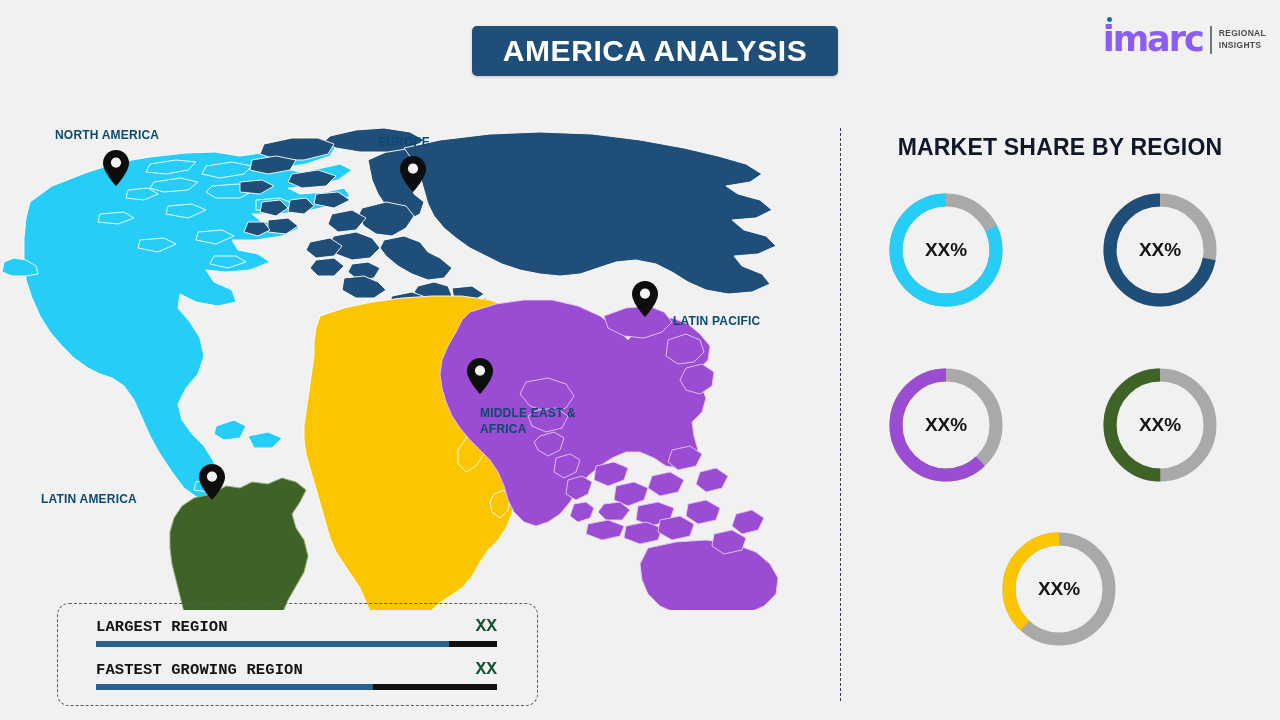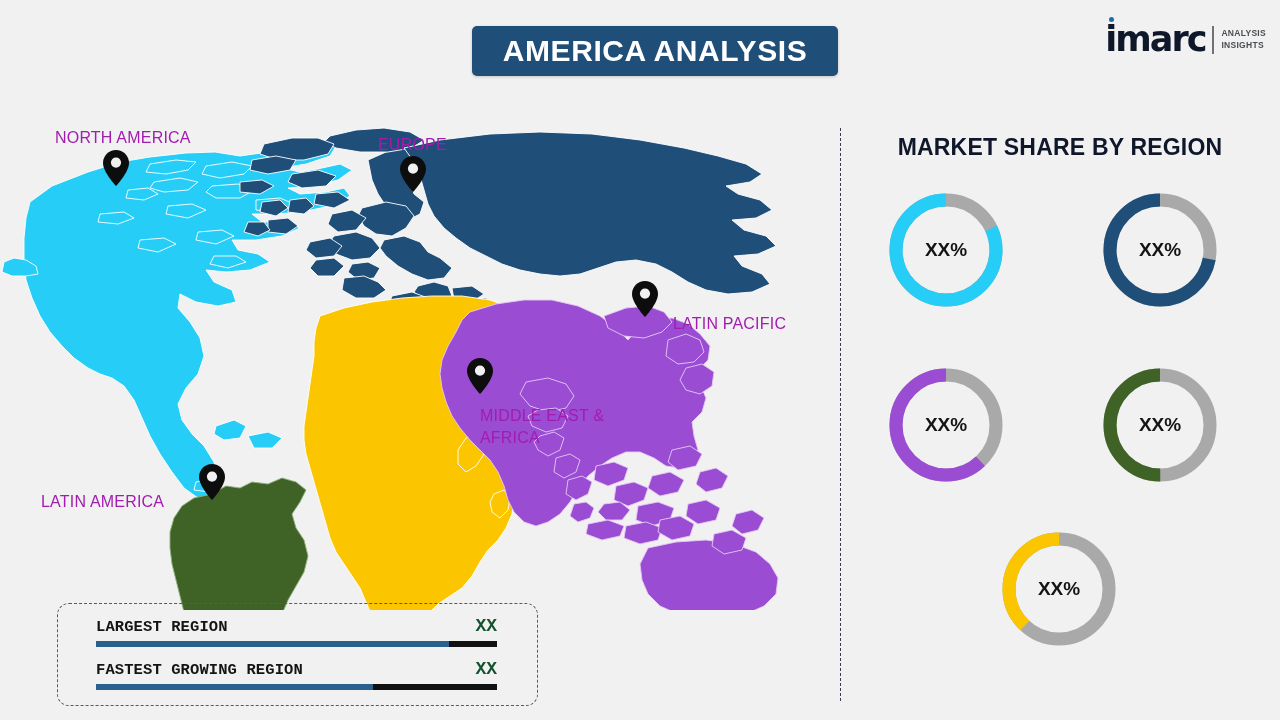--- a/index.html
+++ b/index.html
@@ -34,21 +34,21 @@
     white-space: nowrap;
   }
 
   #brand-logo {
     position: absolute;
     right: 14px; top: 22px;
     display: flex; align-items: center; gap: 7px;
   }
   #brand-logo .mark {
     position: relative;
-    color: #0f172a;
+    color: #8b5cf6;
     font-size: 35px;
     font-weight: bold;
     letter-spacing: -2.0px;
     line-height: 1;
     font-family: "DejaVu Sans", sans-serif;
   }
   #brand-logo .dot {
     position: absolute;
     left: 4px; top: -5px;
     width: 5px; height: 5px;
@@ -65,23 +65,23 @@
     line-height: 1.35;
     letter-spacing: 0.3px;
   }
 
   
   #map-area { position: absolute; left: 0; top: 90px; width: 830px; height: 520px; }
   #world-map { position: absolute; left: 0; top: 0; width: 830px; height: 520px; }
 
   .region-label {
     position: absolute;
-    color: #a21caf;
-    font-size: 16px;
-    font-weight: normal;
+    color: #0c4a6e;
+    font-size: 12px;
+    font-weight: bold;
     letter-spacing: 0.2px;
     white-space: nowrap;
     line-height: 1.35;
   }
   .map-pin { position: absolute; width: 26px; height: 36px; }
 
   
   #legend-box {
     position: absolute;
     left: 57px; top: 603px;
@@ -149,21 +149,21 @@
     <span class="t">AMERICA ANALYSIS</span>
   </div>
 
   <div id="brand-logo">
     <span class="mark">
       <span class="dot"></span>
       <span>imarc</span>
     </span>
     <span class="divider"></span>
     <span class="tag">
-      <span>ANALYSIS</span><br>
+      <span>REGIONAL</span><br>
       <span>INSIGHTS</span>
     </span>
   </div>
 
   <div id="map-area">
     <svg id="world-map" viewBox="0 0 830 520">
       <g id="g-north-america" fill="#25cdf7" stroke="#ffffff" stroke-width="0.9" stroke-linejoin="round">
           <path d="M30,112 L52,96 L88,82 L120,72 L150,67 L186,63 L215,62 L240,66 L268,62 L296,56 L318,52 L336,56 L330,66 L306,74 L282,78 L300,82 L322,78 L340,74 L352,80 L338,90 L312,96 L288,98 L300,104 L326,102 L344,98 L350,106 L330,116 L302,122 L276,124 L252,124 L262,132 L286,132 L300,138 L282,146 L256,150 L232,150 L238,160 L258,164 L270,172 L250,180 L226,182 L206,180 L214,192 L232,200 L236,212 L218,216 L196,212 L180,204 L178,218 L190,232 L200,248 L204,266 L198,284 L186,298 L178,314 L182,330 L192,344 L204,356 L214,372 L218,390 L212,404 L198,408 L184,398 L172,382 L160,364 L150,346 L142,328 L134,310 L124,296 L112,288 L100,284 L88,278 L74,268 L62,256 L50,242 L40,226 L32,208 L26,190 L24,170 L24,148 L26,128 Z"></path>
           <path d="M36,176 L26,170 L14,168 L4,172 L2,182 L12,186 L26,186 L38,184 Z"></path>
           <path d="M150,74 L176,70 L196,72 L188,80 L166,84 L146,82 Z"></path>

